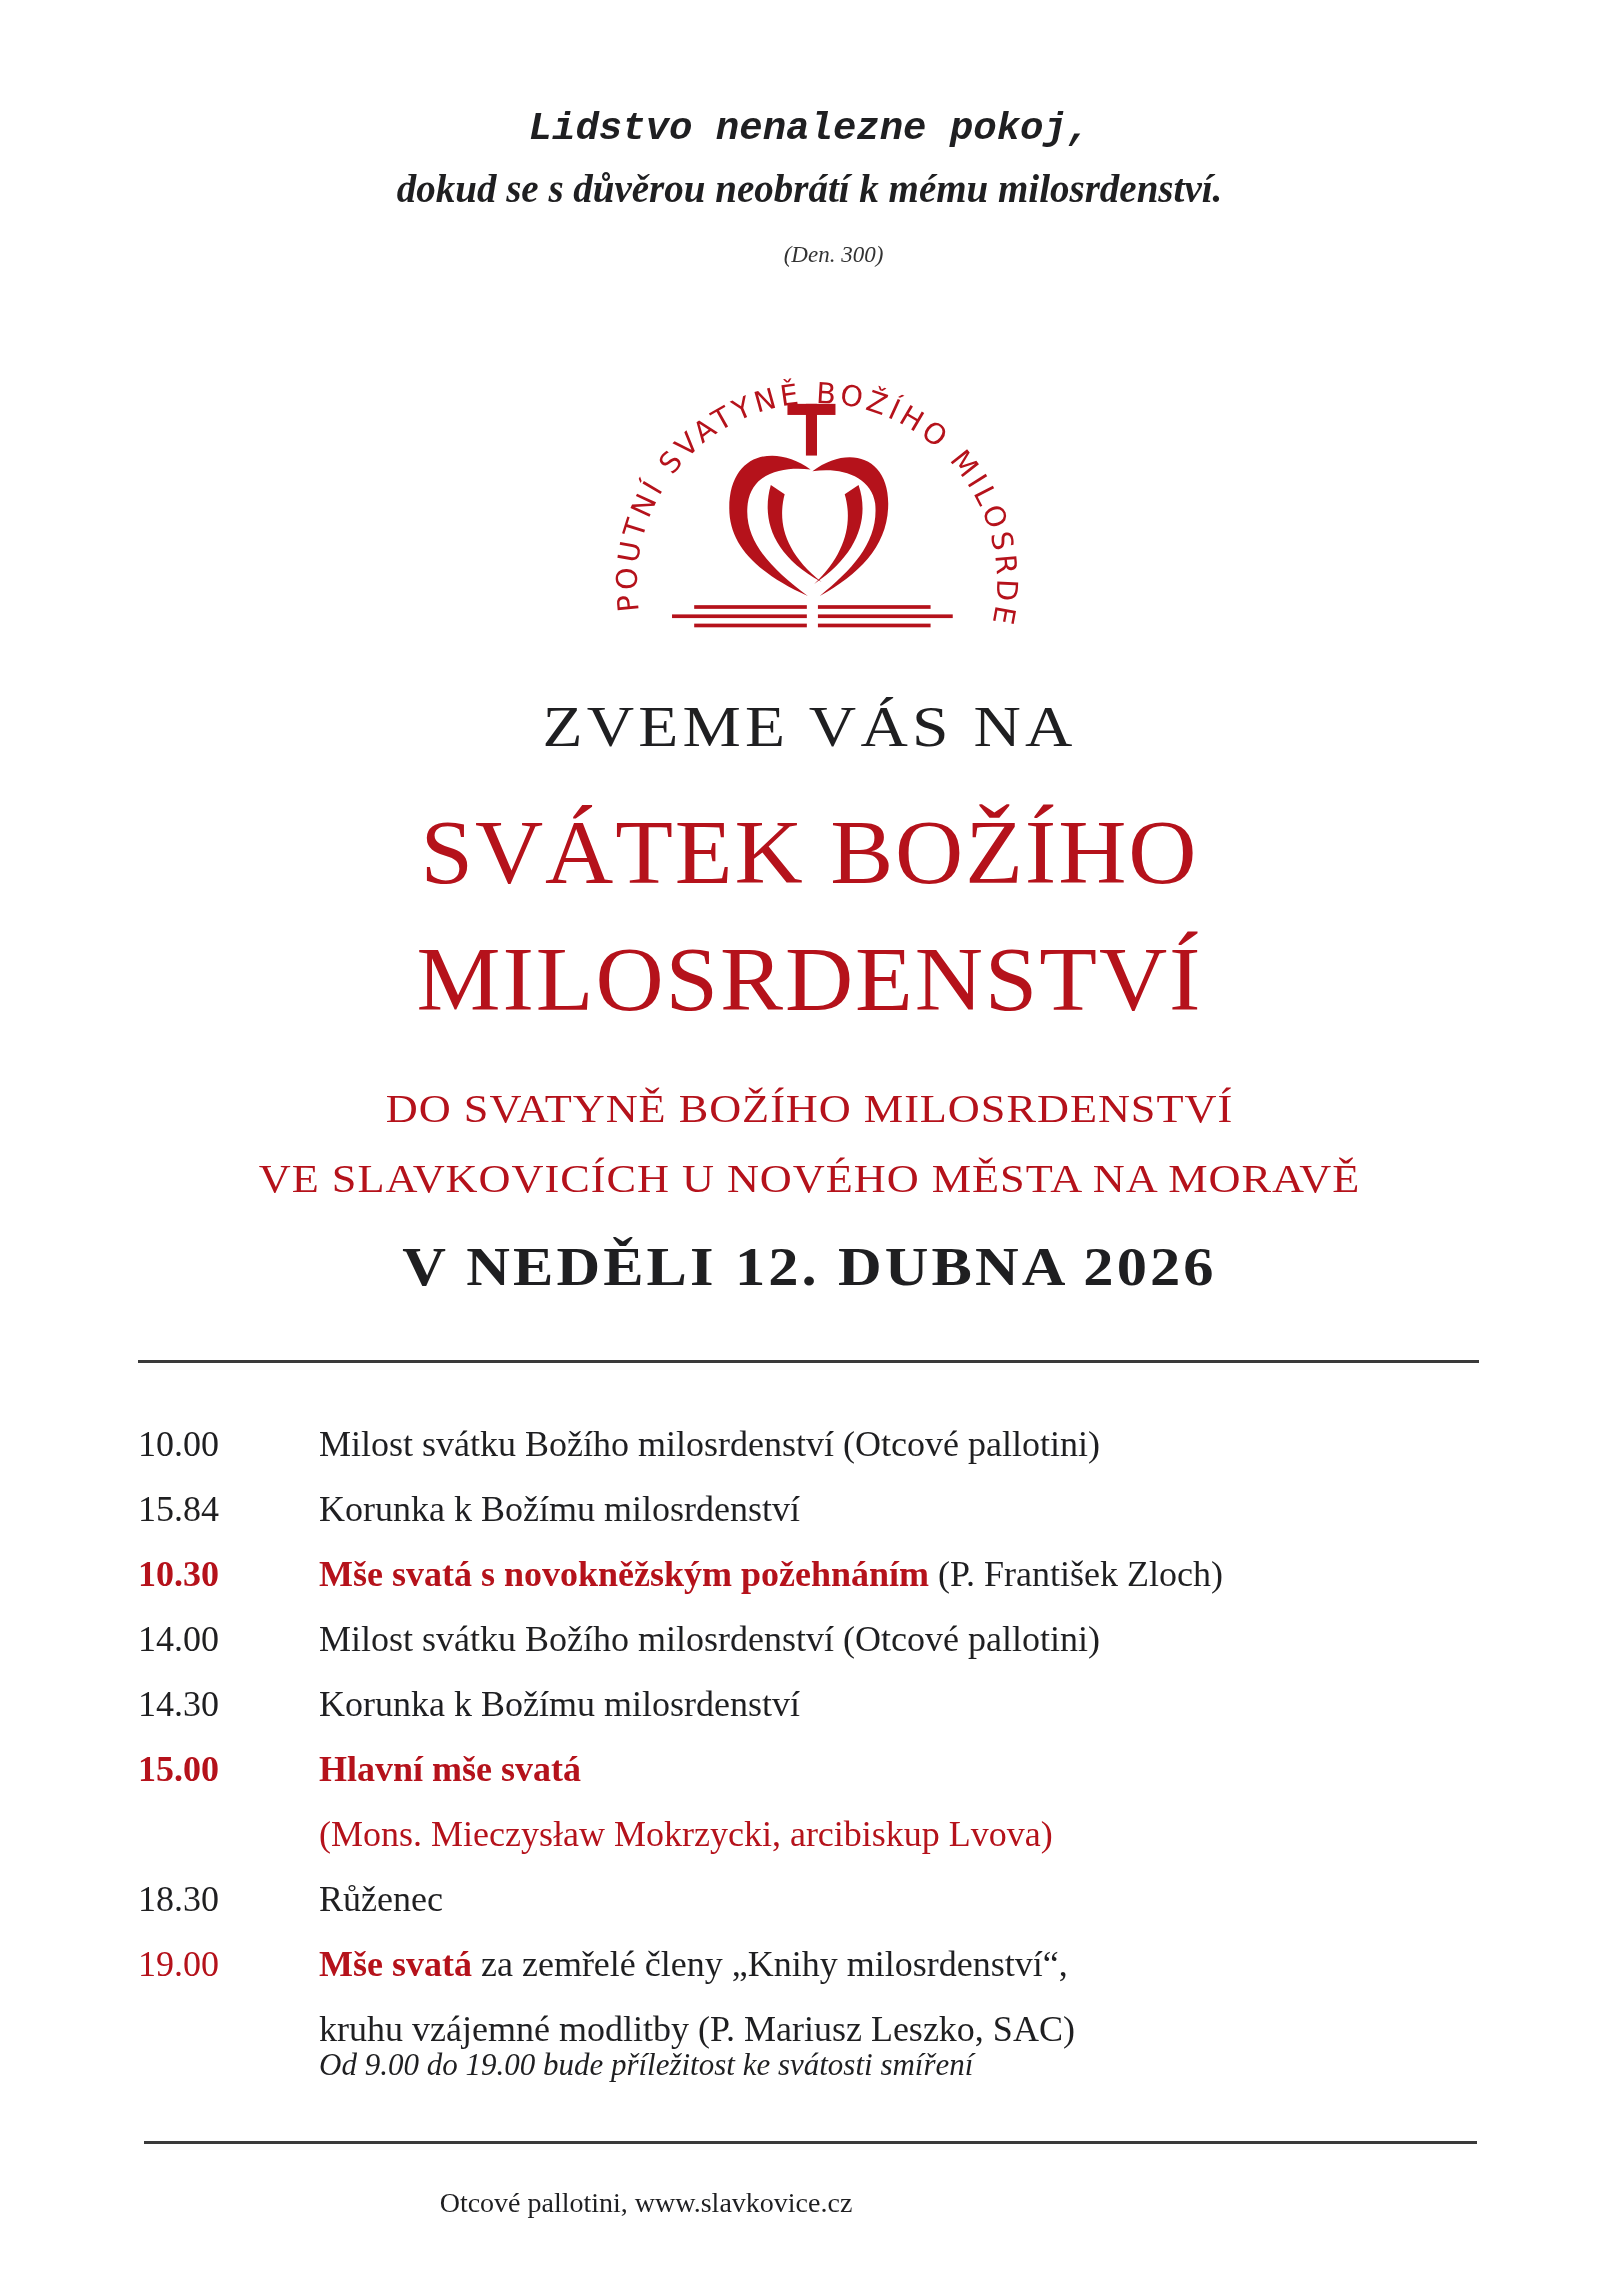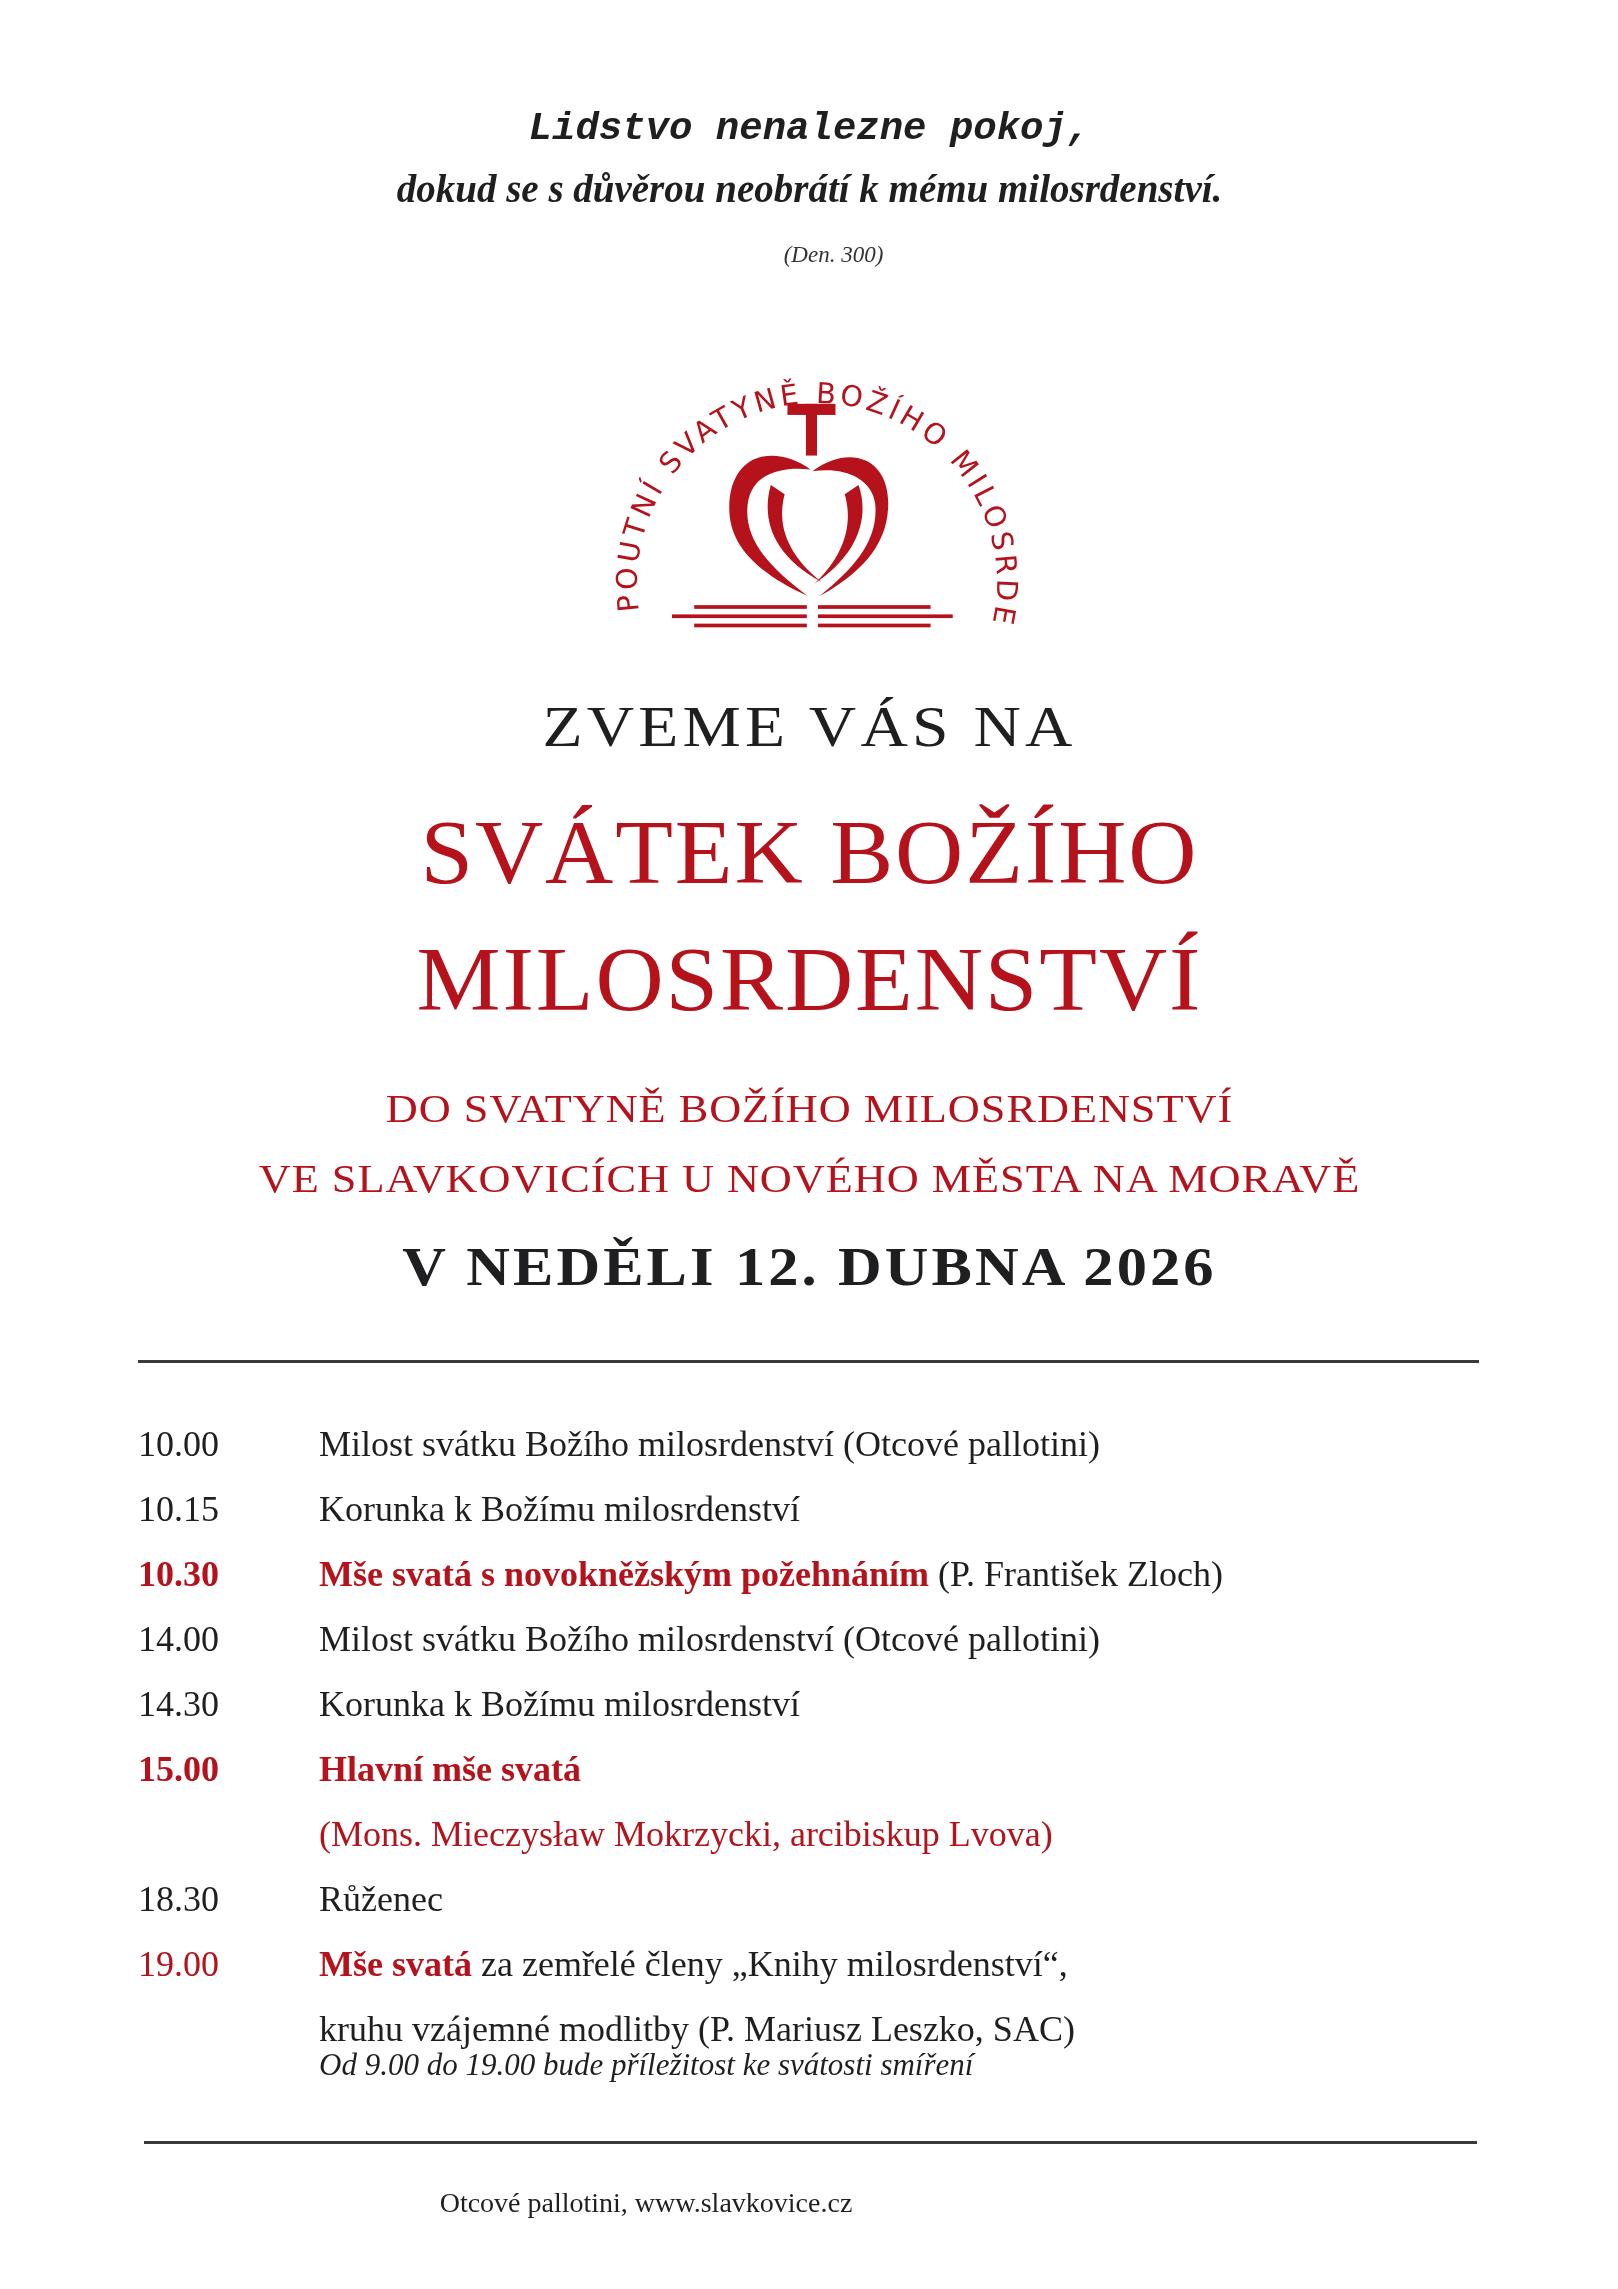--- a/index.html
+++ b/index.html
@@ -76,21 +76,21 @@
 <div class="head date serif">V NEDĚLI 12. DUBNA 2026</div>
 
 <div class="rule top"></div>
 
 <div class="schedule serif">
   <div class="row">
     <span class="time">10.00</span>
     <span class="desc">Milost svátku Božího milosrdenství (Otcové pallotini)</span>
   </div>
   <div class="row">
-    <span class="time">10.15</span>
+    <span class="time">15.84</span>
     <span class="desc">Korunka k Božímu milosrdenství</span>
   </div>
   <div class="row">
     <span class="time red b">10.30</span>
     <span class="desc"><span class="red b">Mše svatá s novokněžským požehnáním</span><span> (P. František Zloch)</span></span>
   </div>
   <div class="row">
     <span class="time">14.00</span>
     <span class="desc">Milost svátku Božího milosrdenství (Otcové pallotini)</span>
   </div>

